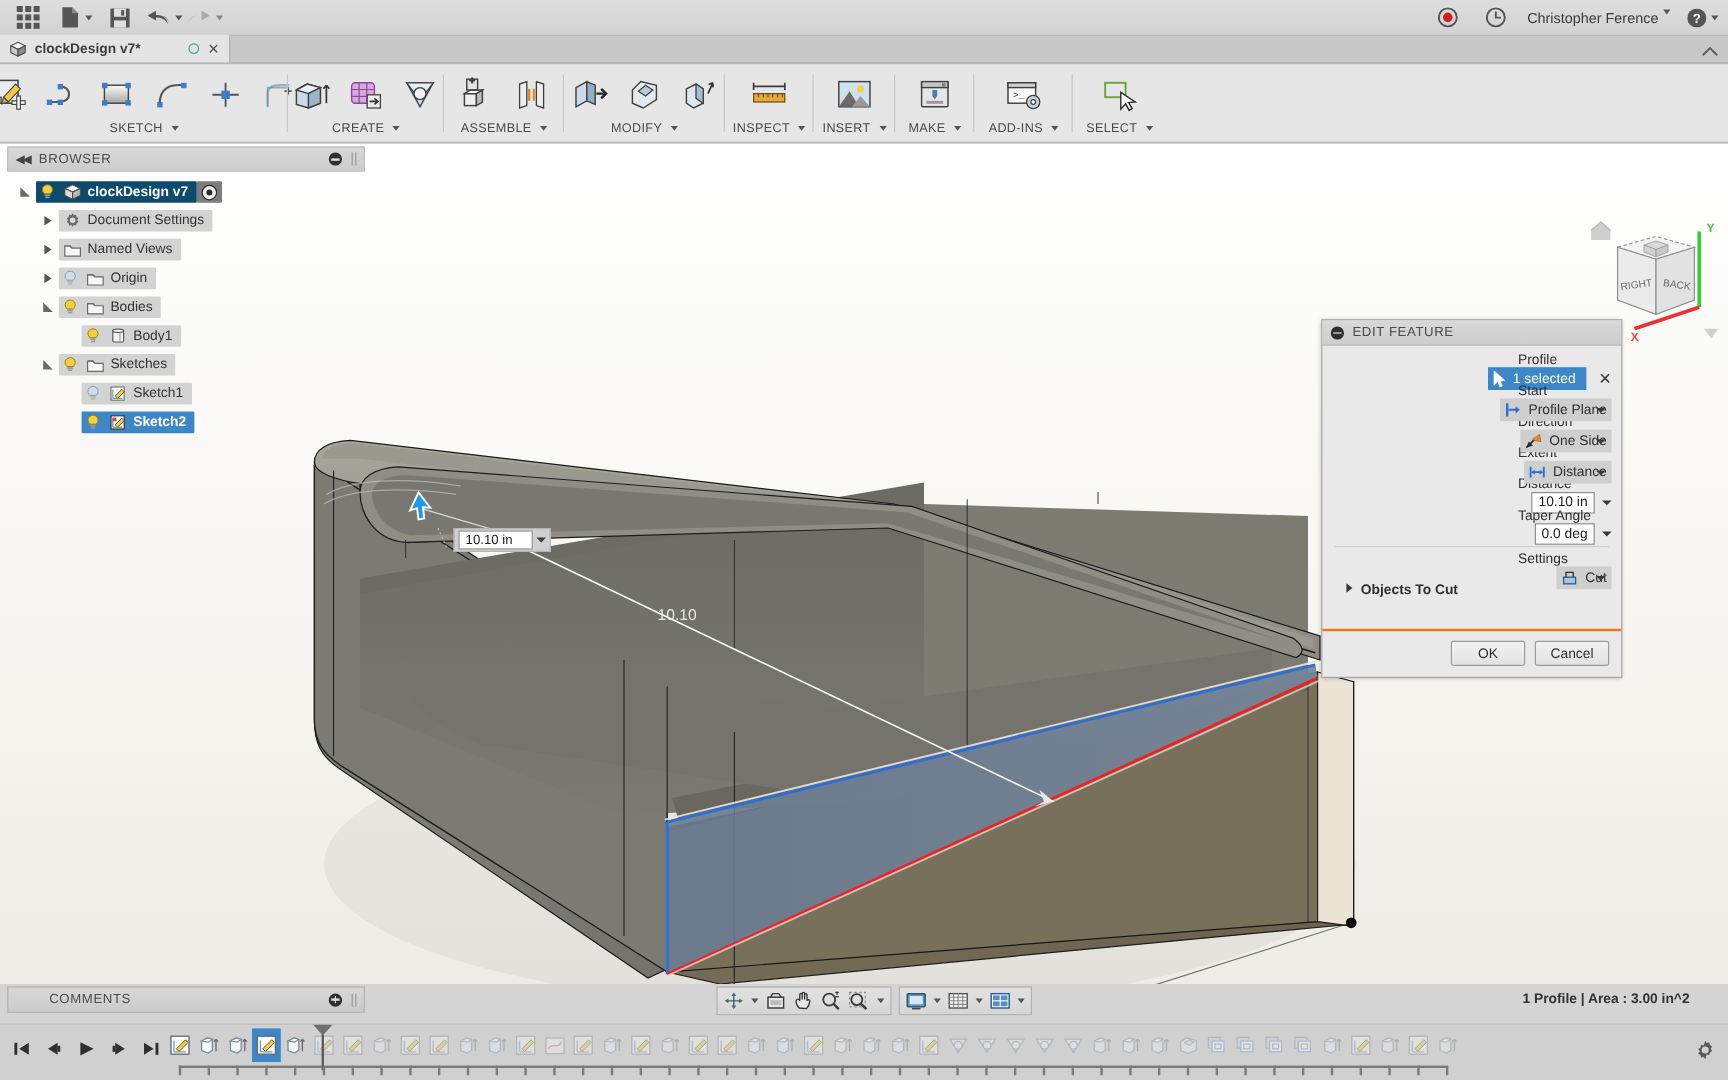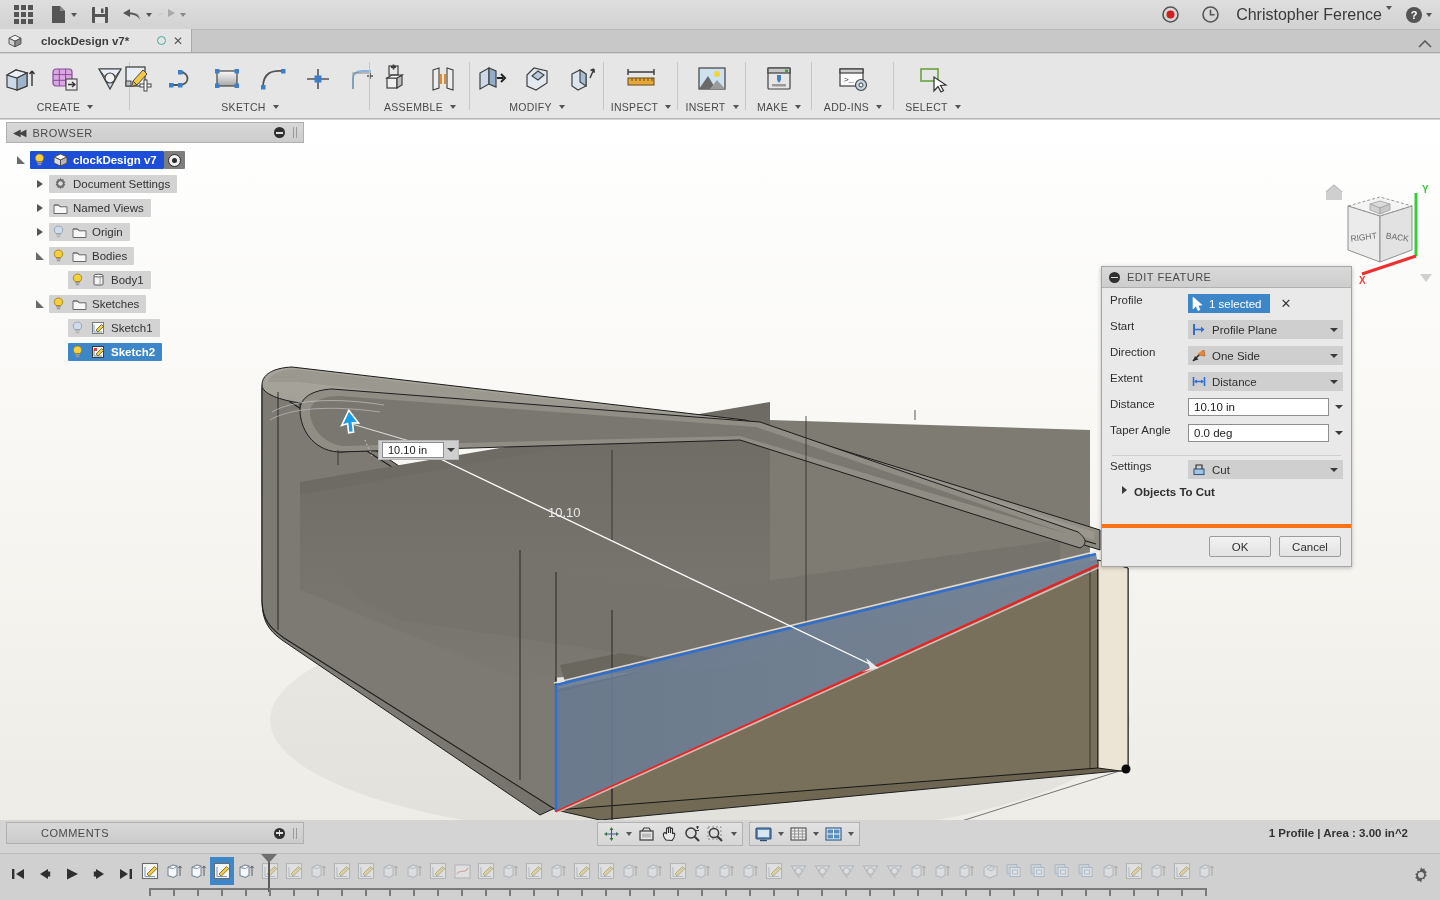--- a/index.html
+++ b/index.html
@@ -30,37 +30,37 @@
   .save-icon { width:40px; }
   .undo-icon { width:34px; }
   .redo-icon { width:34px; }
   .caret { width:0;height:0;border-left:3.5px solid transparent;
     border-right:3.5px solid transparent;border-top:4px solid #555;
     margin-left:4px; display:inline-block; }
   .caret.light { border-top-color:#888; }
   .caret.white { border-top-color:#fff; }
   .tb-spacer { flex: 1; }
   .rec-icon, .clock-icon { width:40px; }
-  .username { font-size:16px; color:#3a3a3a; display:flex; 
+  .username { font-size:12px; color:#3a3a3a; display:flex; 
     padding: 0 6px; }
   .help-icon { width:42px; }
 
   
   .tabstrip {
     position:absolute; left:0; top:30px; width:1440px; height:23px;
     background:#c8c8c8; border-bottom:1px solid #a9a9a9;
     display:flex; align-items:flex-end;
   }
   .doctab {
     height:23px; background:#e4e4e4; border-right:1px solid #a9a9a9;
     display:flex; align-items:center; padding:0 8px 0 8px; gap:7px;
     min-width:192px;
   }
   .doctab .cube { width:14px; height:14px; }
-  .doctab .title { font-size:11.5px; color:#3d3d3d; font-weight:600;margin-left:12px; }
+  .doctab .title { font-size:11.5px; color:#3d3d3d; font-weight:600; }
   .doctab .sp { flex:1; }
   .doctab .dot { width:9px; height:9px; border:1.4px solid #4aa89a;
      border-radius:50%; }
   .doctab .x { font-size:12px; color:#555; line-height:1; }
   .tabstrip .collapse { margin-left:auto; margin-right:8px; margin-bottom:2px;
      color:#555; font-size:10px; }
 
   
   .ribbon {
     position:absolute; left:0; top:54px; width:1440px; height:65px;
@@ -116,21 +116,21 @@
      color:#333; }
   .trow .twist { width:18px; display:flex; align-items:center;
      justify-content:center; }
   .tri-r { width:0;height:0;border-top:4.5px solid transparent;
      border-bottom:4.5px solid transparent;border-left:6px solid transparent;
      border-left-color:#555; }
   .bulb { width:19px; display:flex; align-items:center; justify-content:center; }
   .ticon { width:22px; display:flex; align-items:center; justify-content:center; }
   .tlabel { padding:0 7px 0 2px; line-height:17px; }
   .hl { background:#d3d3d3; border-radius:1px; display:flex; align-items:center; height:18px; }
-  .hl-dark { background:#1d4ed8; color:#fff; font-weight:bold; }
+  .hl-dark { background:#0c4a6e; color:#fff; font-weight:bold; }
   .hl-blue { background:#3d87c8; color:#fff; font-weight:bold; }
   .radio-o { width:13px;height:13px;border:1.6px solid #2a2a2a;border-radius:50%;
      position:relative; background:#f0f0f0; margin-left:4px;}
   .radio-o::after{content:"";position:absolute;left:3px;top:3px;width:5px;height:5px;
      border-radius:50%;background:#2a2a2a;}
 
   .comments {
     position:absolute; left:6px; top:822px; width:298px; height:22px;
     background:linear-gradient(#d8d8d8,#cbcbcb);
     border:1px solid #b0b0b0;
@@ -168,21 +168,21 @@
   .dialog {
     position:absolute; left:1101px; top:266px; width:251px;
     background:#e9e9e9; border:1px solid #a6a6a6;
     box-shadow:0 1px 4px rgba(0,0,0,.25);
     font-size:11.5px; color:#2f2f2f;
   }
   .dlg-head { height:21px; background:linear-gradient(#d9d9d9,#cdcdcd);
     border-bottom:1px solid #b0b0b0; display:flex; align-items:center;
     gap:7px; padding:0 7px; letter-spacing:.5px; font-size:11px; color:#4a4a4a; }
   .dlg-body { padding:6px 8px 2px 8px; }
-  .frow { display:flex; align-items:flex-start; height:26px; }
+  .frow { display:flex; align-items:flex-end; height:26px;flex-direction:column; }
   .flabel { width:78px; font-size:11.5px; color:#2f2f2f; }
   .fctrl { flex:1; display:flex; align-items:center; }
   .sel-btn {
     background:#3d87c8; color:#fff; height:19px; display:flex;
     align-items:center; gap:5px; padding:0 9px 0 4px; font-size:11.5px;
   }
   .xmark { margin-left:10px; color:#3a3a3a; font-size:13px; line-height:1; }
   .dropdown {
     background:#cfcfcf; height:19px; flex:1; display:flex; align-items:center;
     gap:6px; padding:0 4px; position:relative; font-size:11.5px; color:#2f2f2f;
@@ -196,21 +196,21 @@
     color:#222;
   }
   .tf-caret { width:0;height:0;border-left:4px solid transparent;
     border-right:4px solid transparent;border-top:4.5px solid #3a3a3a;
     margin-left:6px; }
   .dlg-div { height:1px; background:#cfcfcf; margin:5px 2px 4px 2px; }
   .expander { display:flex; align-items:flex-start; gap:7px; height:24px;
     padding-left:12px; font-weight:bold; font-size:11.5px; }
   .tri-sm { width:0;height:0;border-top:4px solid transparent;
     border-bottom:4px solid transparent;border-left:5.5px solid #3a3a3a; }
-  .dlg-foot { border-top:4px solid #f97316; margin-top:12px;
+  .dlg-foot { border-top:2px solid #f97316; margin-top:12px;
     padding:8px 10px 9px 10px; display:flex; justify-content:flex-end; gap:8px; }
   .dlg-foot button {
     width:62px; height:21px; background:linear-gradient(#f2f2f2,#e2e2e2);
     border:1px solid #9c9c9c; border-radius:2px; font-size:11.5px;
     color:#2f2f2f; font-family:"Liberation Sans",sans-serif;
   }
 
   
   .viewtoolbar {
     position:absolute; left:597px; top:822px; height:24px;
@@ -345,55 +345,20 @@
     <span class="collapse">
       <svg width="14" height="8" viewBox="0 0 14 8">
           <path d="M1 7 L7 1 L13 7" stroke="#5c5c5c" stroke-width="1.6" fill="none"></path>
         </svg>
     </span>
   </div>
 
   <div class="ribbon">
 
 
-    <div class="panel" style="width:130px">
-      <div class="row">
-        <div class="tool">
-          <svg width="34" height="30" viewBox="0 0 34 30">
-              <path d="M4 11 L13 6 L24 9 L24 22 L14 26 L4 23z" fill="#cbd9e8" stroke="#3f3f3f" stroke-width="1.2"></path>
-              <path d="M4 11 L13 6 L24 9 L14 14z" fill="#e9f0f7" stroke="#3f3f3f" stroke-width="1.2"></path>
-              <path d="M14 14 L24 9 L24 22 L14 26z" fill="#9db4cb" stroke="#3f3f3f" stroke-width="1.2"></path>
-              <path d="M29 22 V7 M29 7 l-2.5 3 M29 7 l2.5 3" stroke="#333" stroke-width="1.4" fill="none"></path>
-            </svg>
-        </div>
-        <div class="tool">
-          <svg width="32" height="30" viewBox="0 0 32 30">
-              <rect x="4" y="5" width="19" height="17" rx="3" fill="#d9a8e0" stroke="#8a4a9a" stroke-width="1.2"></rect>
-              <g stroke="#8a4a9a" stroke-width="1">
-                <path d="M10.3 5v17M16.6 5v17M4 10.6h19M4 16.3h19"></path>
-              </g>
-              <rect x="17" y="15" width="11" height="11" fill="#eaeaea" stroke="#444" stroke-width="1.1"></rect>
-              <path d="M19 20.5 h6 M23 18 l3 2.5 -3 2.5" stroke="#333" stroke-width="1.3" fill="none"></path>
-            </svg>
-        </div>
-        <div class="tool">
-          <svg width="32" height="30" viewBox="0 0 32 30">
-              <path d="M5 5 H27 L16 25z" fill="#cfdcea" stroke="#3f3f3f" stroke-width="1.2"></path>
-              <path d="M5 5 H27 L21 13 H11z" fill="#e7eef6" stroke="#3f3f3f" stroke-width="1"></path>
-              <circle cx="16" cy="14" r="5" fill="#f0f0f0" stroke="#3f3f3f" stroke-width="1.2"></circle>
-            </svg>
-        </div>
-      </div>
-      <div class="plabel">
-        <span>CREATE</span>
-          <span class="caret"></span>
-      </div>
-      <div class="sep"></div>
-    </div>
-
     <div class="panel" style="width:240px">
       <div class="row">
         <div class="tool">
           <svg width="30" height="30" viewBox="0 0 30 30">
               <rect x="3" y="3" width="19" height="19" fill="#e9edf2" stroke="#444" stroke-width="1.3"></rect>
               <rect x="3" y="17" width="5" height="5" fill="#b9c3cc" stroke="#444" stroke-width="1"></rect>
               <path d="M10 17 L20 6 l4 4 L14 21z" fill="#f5c945" stroke="#4a4a4a" stroke-width="1"></path>
               <path d="M10 17 l-1.5 5.5 5.5-1.5z" fill="#d9b13c" stroke="#4a4a4a" stroke-width="1"></path>
               <g>
                 <rect x="17" y="20" width="11" height="3" fill="#fff" stroke="#444" stroke-width="1"></rect>
@@ -440,20 +405,55 @@
         <div class="tool">
           <svg width="30" height="24" viewBox="0 0 30 24">
               <path d="M5 22 V12 C5 6 9 4 15 4 H23" stroke="#8ab4dd" stroke-width="1.8" fill="none"></path>
               <path d="M5 22 V6 H23" stroke="#6a6a6a" stroke-width="1.3" fill="none" opacity=".5"></path>
               <path d="M19 9 h6 M22 6 v6" stroke="#555" stroke-width="1.5"></path>
             </svg>
         </div>
       </div>
       <div class="plabel">
         <span>SKETCH</span>
+          <span class="caret"></span>
+      </div>
+      <div class="sep"></div>
+    </div>
+
+    <div class="panel" style="width:130px">
+      <div class="row">
+        <div class="tool">
+          <svg width="34" height="30" viewBox="0 0 34 30">
+              <path d="M4 11 L13 6 L24 9 L24 22 L14 26 L4 23z" fill="#cbd9e8" stroke="#3f3f3f" stroke-width="1.2"></path>
+              <path d="M4 11 L13 6 L24 9 L14 14z" fill="#e9f0f7" stroke="#3f3f3f" stroke-width="1.2"></path>
+              <path d="M14 14 L24 9 L24 22 L14 26z" fill="#9db4cb" stroke="#3f3f3f" stroke-width="1.2"></path>
+              <path d="M29 22 V7 M29 7 l-2.5 3 M29 7 l2.5 3" stroke="#333" stroke-width="1.4" fill="none"></path>
+            </svg>
+        </div>
+        <div class="tool">
+          <svg width="32" height="30" viewBox="0 0 32 30">
+              <rect x="4" y="5" width="19" height="17" rx="3" fill="#d9a8e0" stroke="#8a4a9a" stroke-width="1.2"></rect>
+              <g stroke="#8a4a9a" stroke-width="1">
+                <path d="M10.3 5v17M16.6 5v17M4 10.6h19M4 16.3h19"></path>
+              </g>
+              <rect x="17" y="15" width="11" height="11" fill="#eaeaea" stroke="#444" stroke-width="1.1"></rect>
+              <path d="M19 20.5 h6 M23 18 l3 2.5 -3 2.5" stroke="#333" stroke-width="1.3" fill="none"></path>
+            </svg>
+        </div>
+        <div class="tool">
+          <svg width="32" height="30" viewBox="0 0 32 30">
+              <path d="M5 5 H27 L16 25z" fill="#cfdcea" stroke="#3f3f3f" stroke-width="1.2"></path>
+              <path d="M5 5 H27 L21 13 H11z" fill="#e7eef6" stroke="#3f3f3f" stroke-width="1"></path>
+              <circle cx="16" cy="14" r="5" fill="#f0f0f0" stroke="#3f3f3f" stroke-width="1.2"></circle>
+            </svg>
+        </div>
+      </div>
+      <div class="plabel">
+        <span>CREATE</span>
           <span class="caret"></span>
       </div>
       <div class="sep"></div>
     </div>
 
     <div class="panel" style="width:100px">
       <div class="row">
         <div class="tool">
           <svg width="32" height="30" viewBox="0 0 32 30">
               <rect x="5" y="14" width="10" height="10" fill="#efefef" stroke="#3f3f3f" stroke-width="1.2"></rect>

